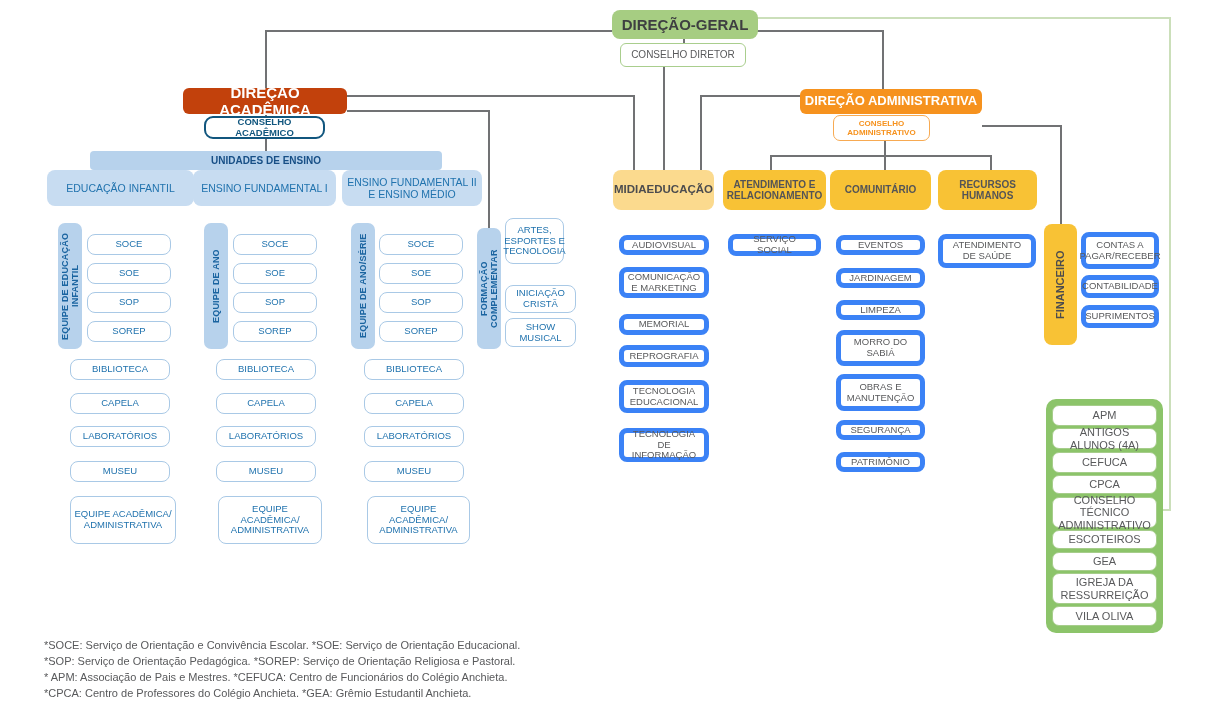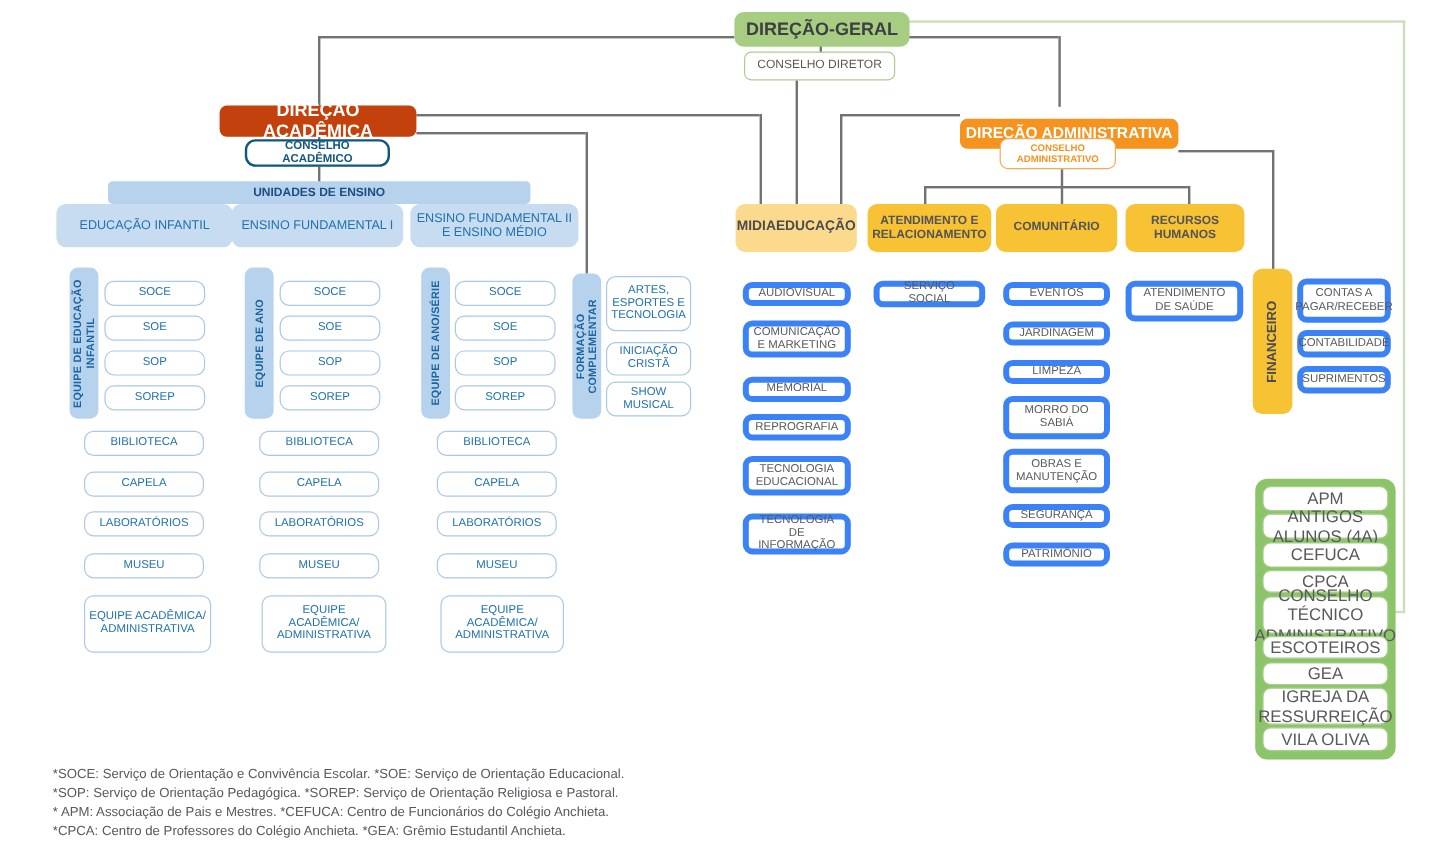--- a/index.html
+++ b/index.html
@@ -17,21 +17,21 @@
   .vtab-blue{background:#b7d2ec;color:#1a64a0;font-size:9px;font-weight:bold;border-radius:7px;
              writing-mode:vertical-rl;transform:rotate(180deg);letter-spacing:.2px;}
   .hdr-orange{background:#f6921e;color:#fff;font-size:13px;font-weight:600;border-radius:6px;}
   .ol-orange{background:#fff;border:1px solid #f7aa52;color:#f6921e;font-size:8px;font-weight:600;border-radius:7px;}
   .hdr-lyellow{background:#fbda8e;color:#4c4c4e;font-size:11.5px;font-weight:600;border-radius:8px;}
   .hdr-yellow{background:#f8c235;color:#545456;font-size:10px;font-weight:600;border-radius:8px;}
   .ol-yellow{background:#fff;border:5px solid #3b82f6;color:#58595b;font-size:9.5px;border-radius:8px;}
   .vtab-yellow{background:#f8c235;color:#4c4c4e;font-size:11px;font-weight:600;border-radius:8px;
                writing-mode:vertical-rl;transform:rotate(180deg);}
   .grp-green{background:#8cc46a;border-radius:10px;}
-  .ol-green{background:#fff;border:1px solid #a6cd8b;color:#58595b;font-size:14px;border-radius:7px;}
+  .ol-green{background:#fff;border:1px solid #a6cd8b;color:#58595b;font-size:11px;border-radius:7px;}
   .line{position:absolute;background:#717274;}
   .gline{position:absolute;background:#cbdfba;}
   .foot{position:absolute;color:#58595b;font-size:11px;line-height:16.2px;white-space:nowrap;}
 </style>
 </head>
 <body>
 
 <div id="canvas">
 
   <div class="line" style="left:265px;top:30px;width:347px;height:1.5px"></div>
@@ -96,25 +96,25 @@
   <div class="b ol-blue" style="left:379px;top:263px;width:84px;height:21px">SOE</div>
   <div class="b ol-blue" style="left:379px;top:292px;width:84px;height:21px">SOP</div>
   <div class="b ol-blue" style="left:379px;top:321px;width:84px;height:21px">SOREP</div>
   <div class="b ol-blue" style="left:364px;top:359px;width:100px;height:21px">BIBLIOTECA</div>
   <div class="b ol-blue" style="left:364px;top:393px;width:100px;height:21px">CAPELA</div>
   <div class="b ol-blue" style="left:364px;top:426px;width:100px;height:21px">LABORATÓRIOS</div>
   <div class="b ol-blue" style="left:364px;top:461px;width:100px;height:21px">MUSEU</div>
   <div class="b ol-blue" style="left:367px;top:496px;width:103px;height:48px">EQUIPE ACADÊMICA/ ADMINISTRATIVA</div>
 
   <div class="b vtab-blue" style="left:477px;top:228px;width:24px;height:121px">FORMAÇÃO COMPLEMENTAR</div>
-  <div class="b ol-blue" style="left:505px;top:230px;width:71px;height:46px">ARTES, ESPORTES E TECNOLOGIA</div>
+  <div class="b ol-blue" style="left:505px;top:218px;width:59px;height:46px">ARTES, ESPORTES E TECNOLOGIA</div>
   <div class="b ol-blue" style="left:505px;top:285px;width:71px;height:28px">INICIAÇÃO CRISTÃ</div>
   <div class="b ol-blue" style="left:505px;top:318px;width:71px;height:29px">SHOW MUSICAL</div>
 
-  <div class="b hdr-orange" style="left:800px;top:99px;width:182px;height:25px">DIREÇÃO ADMINISTRATIVA</div>
+  <div class="b hdr-orange" style="left:800px;top:89px;width:182px;height:25px">DIREÇÃO ADMINISTRATIVA</div>
   <div class="b ol-orange" style="left:833px;top:115px;width:97px;height:26px">CONSELHO ADMINISTRATIVO</div>
 
   <div class="b hdr-lyellow" style="left:613px;top:170px;width:101px;height:40px">MIDIAEDUCAÇÃO</div>
   <div class="b hdr-yellow" style="left:723px;top:170px;width:103px;height:40px">ATENDIMENTO E RELACIONAMENTO</div>
   <div class="b hdr-yellow" style="left:830px;top:170px;width:101px;height:40px">COMUNITÁRIO</div>
   <div class="b hdr-yellow" style="left:938px;top:170px;width:99px;height:40px">RECURSOS HUMANOS</div>
 
   <div class="b ol-yellow" style="left:619px;top:235px;width:90px;height:20px">AUDIOVISUAL</div>
   <div class="b ol-yellow" style="left:619px;top:267px;width:90px;height:31px">COMUNICAÇÃO E MARKETING</div>
   <div class="b ol-yellow" style="left:619px;top:314px;width:90px;height:21px">MEMORIAL</div>

